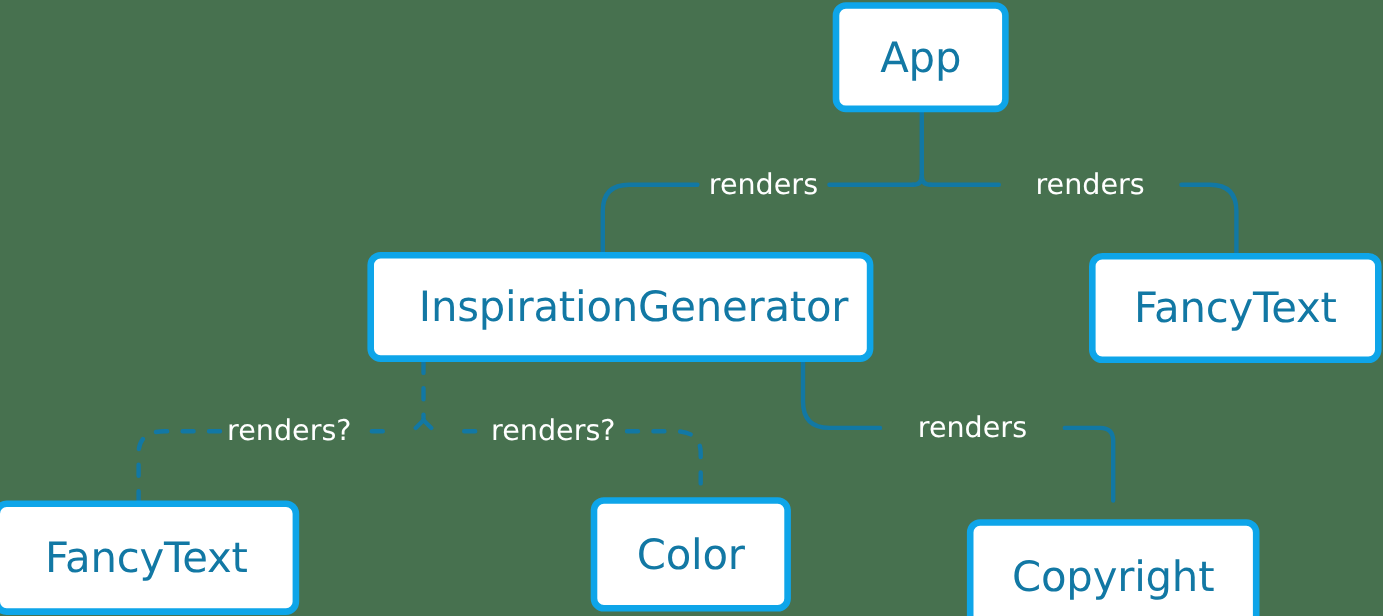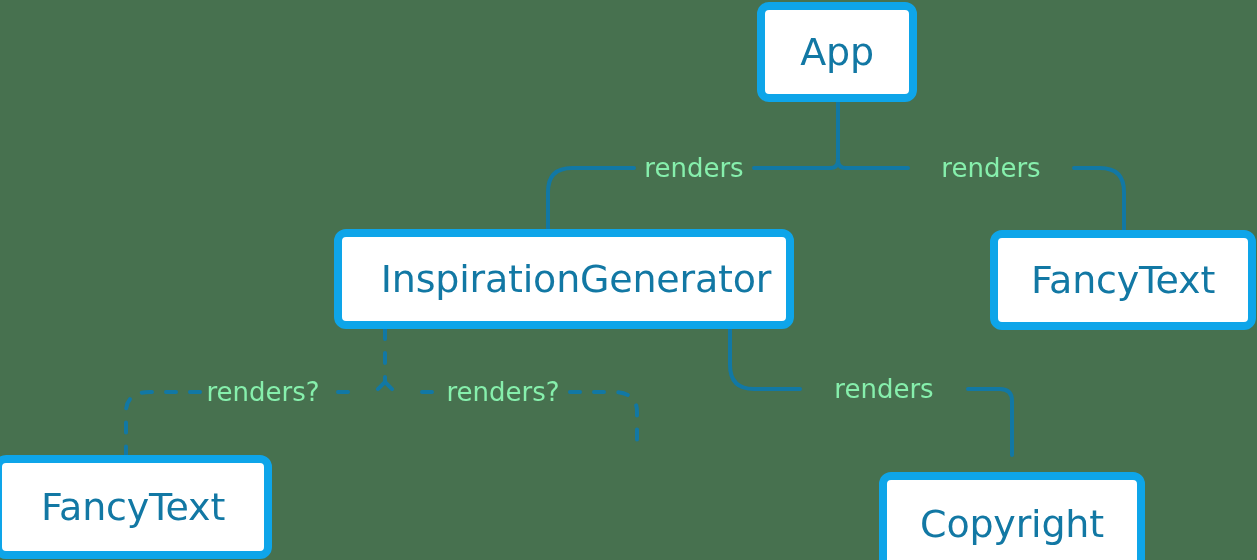--- a/index.html
+++ b/index.html
@@ -23,38 +23,38 @@
     position: absolute;
     left: 0;
     top: 0;
     width: 1257px;
     height: 560px;
   }
   .node {
     position: absolute;
     box-sizing: border-box;
     background: #ffffff;
-    border: 8px solid #0ea5e9;
+    border: 6px solid #0ea5e9;
     border-radius: 12px;
     display: flex;
     align-items: center;
     justify-content: center;
     z-index: 2;
   }
   .node-label {
     color: #1278a4;
     font-size: 38px;
     font-weight: 400;
     line-height: 1;
     white-space: nowrap;
     letter-spacing: -0.2px;
   }
   .edge-label {
     position: absolute;
-    color: #86efac;
+    color: #ffffff;
     font-size: 26px;
     line-height: 1;
     white-space: nowrap;
     z-index: 3;
     transform: translate(-50%, -50%);
   }
 </style>
 </head>
 <body>
 
@@ -90,20 +90,23 @@
   </div>
 
   <div class="node" style="left:990px; top:230px; width:266px; height:100px;">
     <span class="node-label">FancyText</span>
   </div>
 
   <div class="node" style="left:-6px; top:455px; width:278px; height:104px;">
     <span class="node-label">FancyText</span>
   </div>
 
+  <div class="node" style="left:537px; top:452px; width:182px; height:104px;">
+    <span class="node-label">Color</span>
+  </div>
 
   <div class="node" style="left:879px; top:455px; width:266px; height:104px;margin-top:17px;">
     <span class="node-label">Copyright</span>
   </div>
 
   <div class="edge-label" style="left:694px; top:168px;">renders</div>
 
   <div class="edge-label" style="left:991px; top:168px;">renders</div>
 
   <div class="edge-label" style="left:263px; top:392px;">renders?</div>

